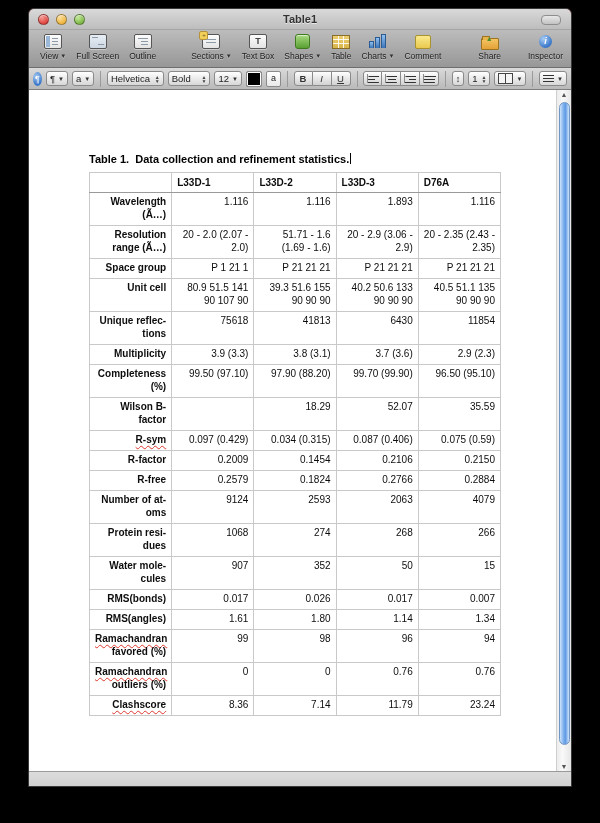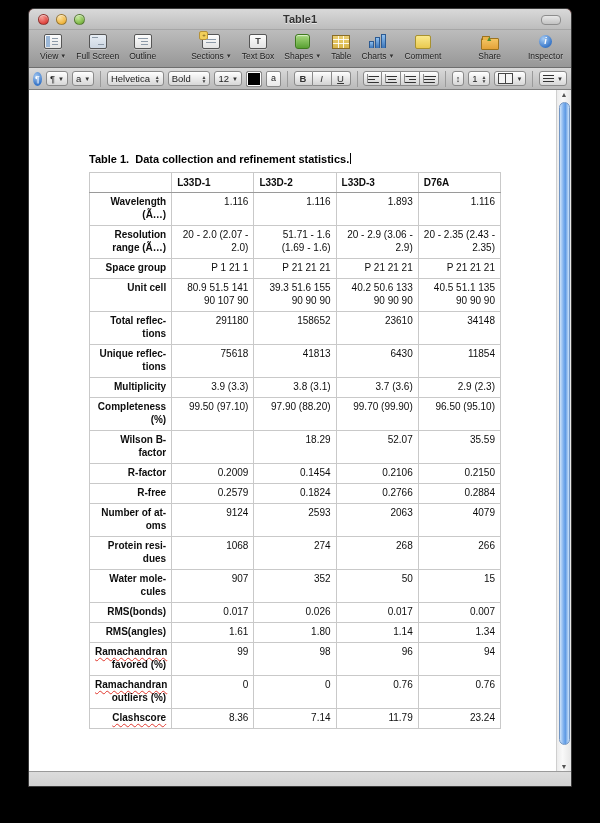--- a/index.html
+++ b/index.html
@@ -341,27 +341,20 @@
               <td>P 21 21 21</td>
             </tr>
             <tr>
               <th>Unit cell</th>
               <td>80.9 51.5 141 90 107 90</td>
               <td>39.3 51.6 155 90 90 90</td>
               <td>40.2 50.6 133 90 90 90</td>
               <td>40.5 51.1 135 90 90 90</td>
             </tr>
             <tr>
-              <th>Total reflec-tions</th>
-              <td>291180</td>
-              <td>158652</td>
-              <td>23610</td>
-              <td>34148</td>
-            </tr>
-            <tr>
               <th>Unique reflec-tions</th>
               <td>75618</td>
               <td>41813</td>
               <td>6430</td>
               <td>11854</td>
             </tr>
             <tr>
               <th>Multiplicity</th>
               <td>3.9 (3.3)</td>
               <td>3.8 (3.1)</td>
@@ -374,20 +367,27 @@
               <td>97.90 (88.20)</td>
               <td>99.70 (99.90)</td>
               <td>96.50 (95.10)</td>
             </tr>
             <tr>
               <th>Wilson B-factor</th>
               <td></td>
               <td>18.29</td>
               <td>52.07</td>
               <td>35.59</td>
+            </tr>
+            <tr>
+              <th><span class="sq">R-sym</span></th>
+              <td>0.097 (0.429)</td>
+              <td>0.034 (0.315)</td>
+              <td>0.087 (0.406)</td>
+              <td>0.075 (0.59)</td>
             </tr>
             <tr>
               <th>R-factor</th>
               <td>0.2009</td>
               <td>0.1454</td>
               <td>0.2106</td>
               <td>0.2150</td>
             </tr>
             <tr>
               <th>R-free</th>

